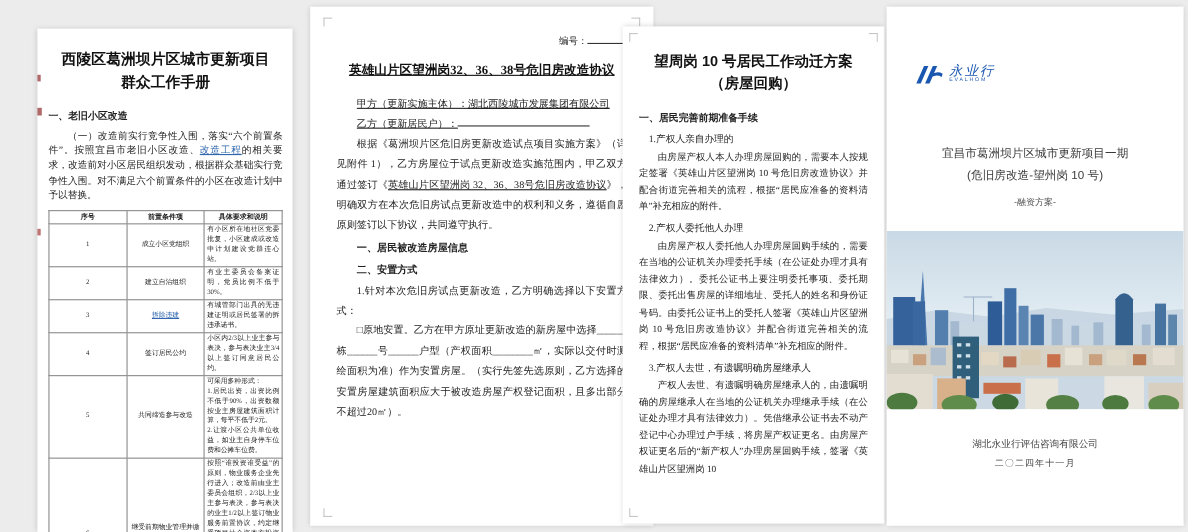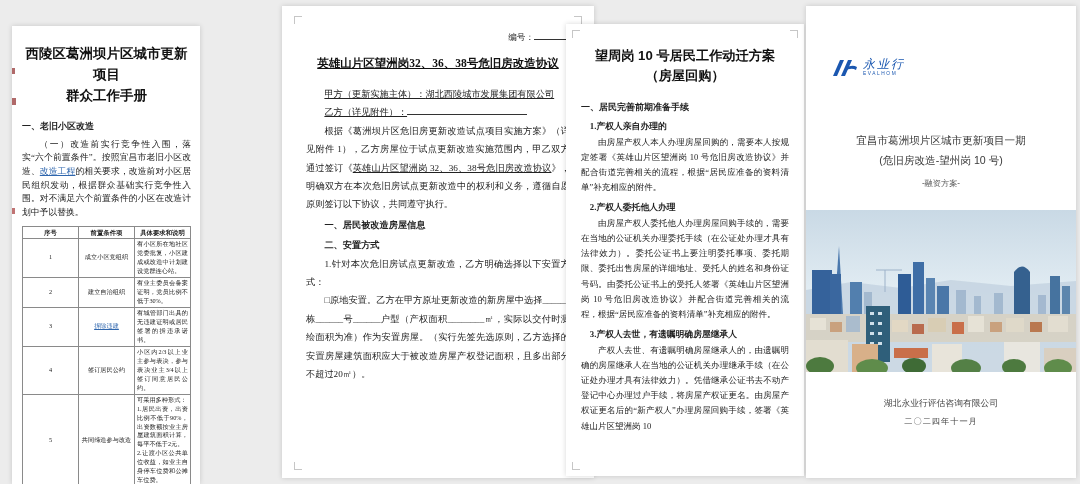--- a/index.html
+++ b/index.html
@@ -5,21 +5,21 @@
   html,body{margin:0;padding:0;}
   body{
     width:1080px;height:484px;position:relative;
     background:#ececec;overflow:hidden;
     font-family:"Liberation Serif","DejaVu Serif",serif;
     color:#222;
   }
   .page{position:absolute;background:#fff;box-shadow:0 0 5px rgba(0,0,0,.16);box-sizing:border-box;}
 
   
-  .p1{left:12px;top:26px;width:188px;height:458px;padding:12px 9px 8px 10px;}
+  .p1{left:34px;top:26px;width:232px;height:458px;padding:12px 9px 8px 10px;}
   .p1 .title{font-size:13.5px;font-weight:bold;text-align:center;line-height:1.55;margin-top:6px;color:#111;}
   .p1 .sec{font-weight:bold;font-size:9px;margin-top:13px;}
   .p1 .para{font-size:8.8px;line-height:1.55;text-align:justify;text-indent:2em;margin:5px 0 0;}
   .link{color:#2f66ad;text-decoration:underline;}
   .p1 table{width:100%;border-collapse:collapse;margin-top:6px;table-layout:fixed;}
   .p1 th,.p1 td{border:1px solid #8a8a8a;font-size:6.2px;line-height:1.45;padding:1px 2px;vertical-align:middle;}
   .p1 th{font-weight:bold;text-align:center;font-size:6.4px;}
   .p1 td.no{text-align:center;width:14px;}
   .p1 td.item{text-align:center;width:52px;}
   .p1 td.desc{text-align:justify;white-space:pre-line;}
@@ -42,21 +42,21 @@
   .cm{position:absolute;width:7px;height:7px;border:0 solid #c6c6c6;}
   .cm.tl{border-left-width:1px;border-top-width:1px;}
   .cm.tr{border-right-width:1px;border-top-width:1px;}
   .cm.bl{border-left-width:1px;border-bottom-width:1px;}
   .cm.br{border-right-width:1px;border-bottom-width:1px;}
 
   
   .p3{left:566px;top:24px;width:238px;height:452px;padding:22px 15px 8px;}
   .p3 .title3{font-size:13.2px;font-weight:bold;text-align:center;line-height:1.5;font-family:"Liberation Sans","DejaVu Sans",sans-serif;color:#111;}
   .p3 .sec{font-size:9px;font-weight:bold;margin-top:15px;}
-  .p3 .sub{font-size:8.8px;font-weight:bold;margin-top:7px;text-indent:1em;}
+  .p3 .sub{font-size:8.8px;font-weight:normal;margin-top:7px;text-indent:1em;}
   .p3 p.body{font-size:8.5px;line-height:1.78;text-align:justify;text-indent:2em;margin:2px 0 0;}
 
   
   .p4{left:806px;top:6px;width:270px;height:472px;}
   .p4 .logo{position:absolute;left:26px;top:52px;display:flex;align-items:flex-start;gap:5px;}
   .p4 .logo-txt{display:flex;flex-direction:column;line-height:1;}
   .p4 .logo-cn{font-size:12px;font-weight:normal;color:#1a57b0;font-style:italic;letter-spacing:2px;}
   .p4 .logo-sub{font-size:4.8px;color:#1a57b0;letter-spacing:1.6px;margin-top:2px;font-family:"Liberation Sans",sans-serif;}
   .p4 .title4{position:absolute;left:0;right:0;top:124px;text-align:center;font-size:10.6px;color:#3a3a3a;line-height:1.9;font-family:"Liberation Sans","DejaVu Sans",sans-serif;}
   .p4 .fin{position:absolute;left:0;right:0;top:172px;text-align:center;font-size:8.2px;color:#555;font-family:"Liberation Sans",sans-serif;}
@@ -129,21 +129,21 @@
   <div class="cm tl" style="left:12px;top:10px;"></div>
   <div class="cm tr" style="right:12px;top:10px;"></div>
   <div class="cm bl" style="left:12px;bottom:8px;"></div>
   <div class="cm br" style="right:12px;bottom:8px;"></div>
 
   <div class="docno"><span>编号：</span><span class="blank w36"></span></div>
 
   <div class="title2">英雄山片区望洲岗32、36、38号危旧房改造协议</div>
 
   <p class="pt"><span>甲方（更新实施主体）：</span><span class="ul">湖北西陵城市发展集团有限公司</span></p>
-  <p class="pt"><span>乙方（详见附件）：</span><span class="blank w120"></span></p>
+  <p class="pt"><span>乙方（更新居民户）：</span><span class="blank w120"></span></p>
 
   <p class="indent"><span>根据《葛洲坝片区危旧房更新改造试点项目实施方案》（详见附件 1），乙方房屋位于试点更新改造实施范围内，甲乙双方通过签订《</span><span class="ul">英雄山片区望洲岗 32、36、38号危旧房改造协议</span><span>》，明确双方在本次危旧房试点更新改造中的权利和义务，遵循自愿原则签订以下协议，共同遵守执行。</span></p>
 
   <p class="hd">一、居民被改造房屋信息</p>
 
   <p class="hd">二、安置方式</p>
   <p class="indent">1.针对本次危旧房试点更新改造，乙方明确选择以下安置方式：</p>
   <p class="indent">□原地安置。乙方在甲方原址更新改造的新房屋中选择______栋______号______户型（产权面积________㎡，实际以交付时测绘面积为准）作为安置房屋。（实行先签先选原则，乙方选择的安置房屋建筑面积应大于被改造房屋产权登记面积，且多出部分不超过20㎡）。</p>
 </div>
 

